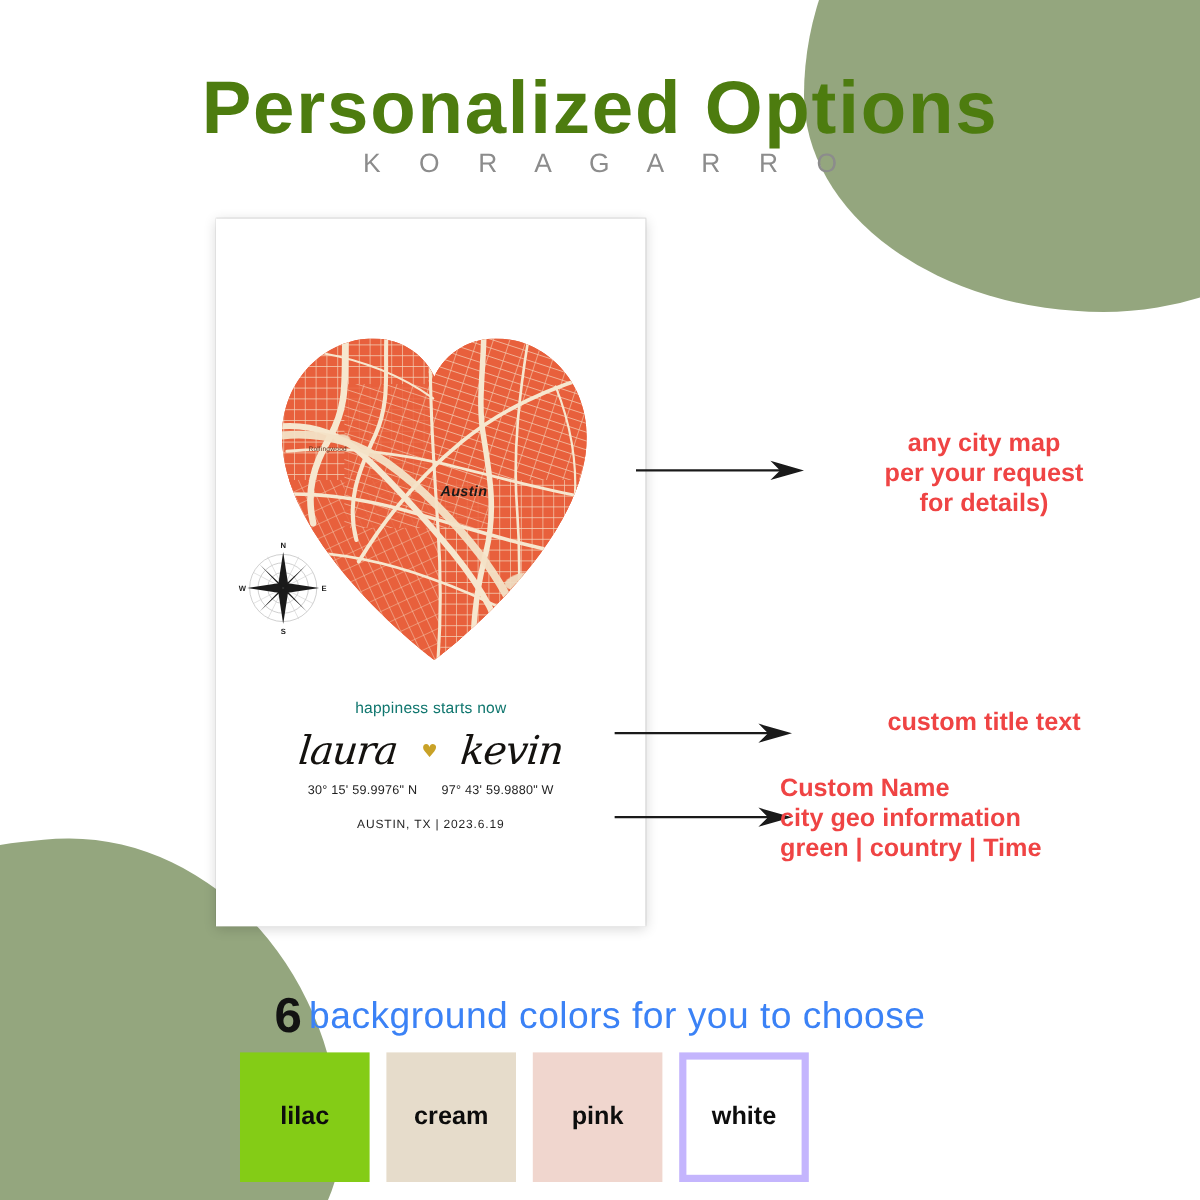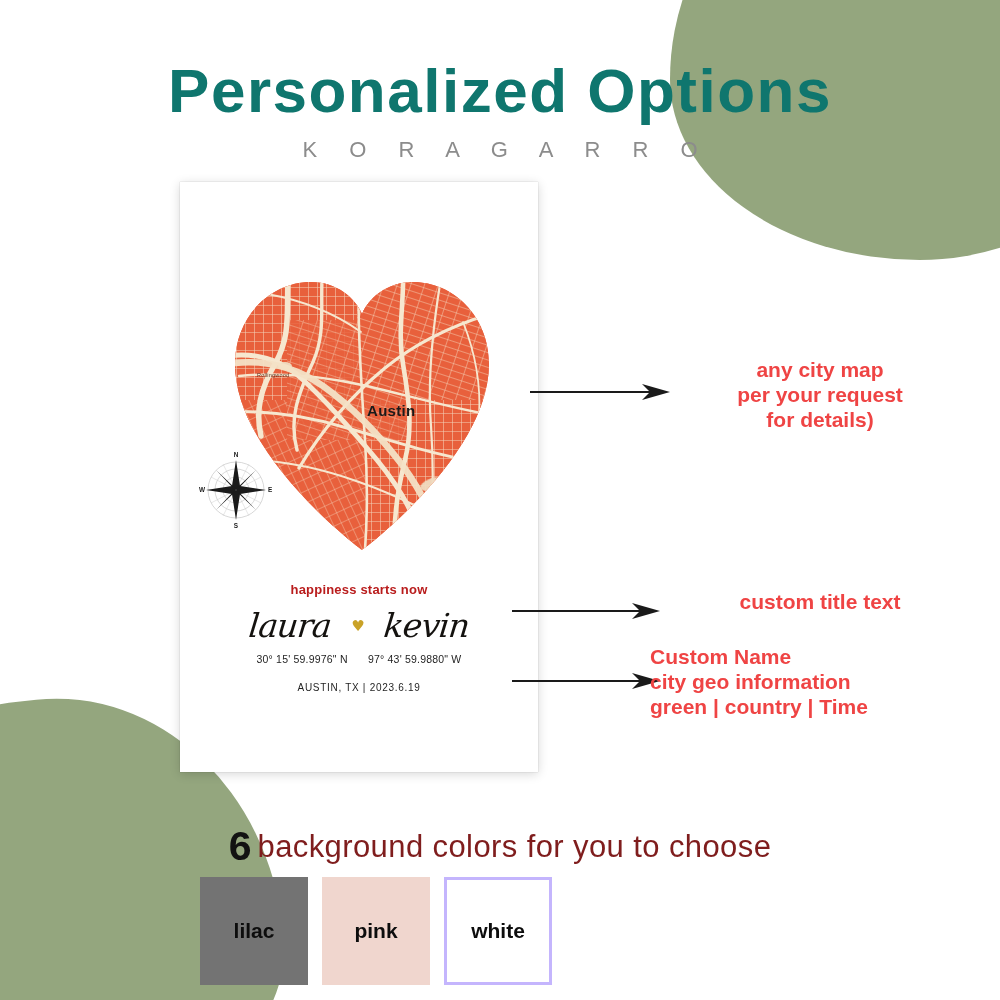--- a/index.html
+++ b/index.html
@@ -16,52 +16,52 @@
   .blob { position:absolute; z-index:0; }
   #blob-tr { top:-170px; right:-150px; width:480px; height:430px;
              background:#94a67e; border-radius:50% 50% 48% 52% / 58% 55% 45% 42%; }
   #blob-bl { bottom:-130px; left:-190px; width:470px; height:430px;
              background:#94a67e; border-radius:50% 48% 52% 50% / 46% 60% 40% 54%;
              transform:rotate(-6deg); }
 
   
   #header { position:absolute; top:58px; left:0; width:1000px; text-align:center; z-index:5; }
   #title {
-    font-size:62px; font-weight:bold; color:#0f766e;
+    font-size:62px; font-weight:bold; color:#4d7c0f;
     letter-spacing:1.5px; line-height:1.05; white-space:nowrap;
   }
   #subtitle {
-    margin-top:14px; font-size:22px; color:#8c8c8c;
+    font-size:22px; color:#8c8c8c;
     letter-spacing:13px; font-weight:400; white-space:nowrap;
     padding-left:13px;
   }
 
   
   #poster {
     position:absolute; left:180px; top:182px; width:358px; height:590px;
     background:#ffffff; z-index:4;
     box-shadow:0 2px 10px rgba(0,0,0,.16), 0 0 1px rgba(0,0,0,.25);
   }
   #map-area { position:absolute; left:0; top:78px; width:358px; height:310px; }
   #heart-wrap { position:absolute; left:47px; top:0; width:270px; height:290px; }
   #heart-wrap svg { display:block; width:270px; height:290px; }
   #city-label {
     position:absolute; left:140px; top:142px;
-    font-size:15px; color:#1a1a1a; font-weight:600; letter-spacing:.3px;
+    font-size:12px; color:#1a1a1a; font-weight:600; letter-spacing:.3px;font-style:italic;
   }
   #suburb-label {
     position:absolute; left:30px; top:112px;
     font-size:5.5px; color:#5c3020; letter-spacing:.2px;
   }
   #compass { position:absolute; left:15px; top:188px; width:82px; height:82px; }
   #compass svg { display:block; }
 
   
   #poster-text { position:absolute; left:0; top:400px; width:358px; text-align:center; }
-  #tagline { font-size:13px; color:#b91c1c; letter-spacing:.2px; font-weight:700; }
+  #tagline { font-size:13px; color:#0f766e; letter-spacing:.2px; font-weight:400; }
   #names {
     margin-top:11px; font-family:"DejaVu Serif", serif;
     font-style:italic; font-size:33px; color:#14120f;
     display:flex; align-items:center; justify-content:center; gap:20px;
     letter-spacing:-1px; line-height:1.1;
   }
   #names .n { display:inline-block; transform:skewX(-6deg); }
   #heart-glyph { color:#c9a227; font-size:15px; font-style:normal; transform:none; }
   #coords {
     margin-top:9px; font-size:10.5px; color:#1f1f1f; letter-spacing:.2px;
@@ -82,31 +82,31 @@
   #arrow-title { left:512px; top:600px; }
   #arrow-name  { left:512px; top:670px; }
 
   
   #swatch-head {
     position:absolute; left:0; top:823px; width:1000px; text-align:center; z-index:5;
     white-space:nowrap;
   }
   #swatch-count { font-size:41px; color:#121212; font-weight:bold; vertical-align:-3px; }
   #swatch-head-text {
-    font-size:31px; color:#7f1d1d; font-weight:400; letter-spacing:.4px; padding-left:6px;margin-top:16px;
+    font-size:31px; color:#3b82f6; font-weight:400; letter-spacing:.4px; padding-left:6px;margin-top:16px;
   }
   #swatches {
     position:absolute; left:200px; top:877px; width:736px; height:110px; z-index:5;
     display:flex; gap:14px;
   }
   .swatch {
     width:108px; height:108px; display:flex; align-items:center; justify-content:center;
     text-align:center; font-size:21px; font-weight:bold; color:#0d0d0d; line-height:1.12;
   }
-  .swatch.bordered { border:3px solid #c4b5fd; }
+  .swatch.bordered { border:6px solid #c4b5fd; }
 </style>
 </head>
 <body>
 
 <div id="stage">
 
   <div class="blob" id="blob-tr" style="background: rgb(148, 166, 126);"></div>
   <div class="blob" id="blob-bl" style="background: rgb(148, 166, 126);"></div>
 
   <div id="header">
@@ -252,22 +252,25 @@
   <div class="ann" id="ann-name">
     <div class="ann-line">Custom Name</div>
     <div class="ann-line">city geo information</div>
     <div class="ann-line">green | country  |  Time</div>
   </div>
 
   <div id="swatch-head">
     <span id="swatch-count">6</span><span id="swatch-head-text">background  colors for you to choose</span>
   </div>
   <div id="swatches">
-      <div class="swatch" style="background: #737373;">
+      <div class="swatch" style="background: #84cc16;">
         <span>lilac</span>
+      </div>
+      <div class="swatch" style="background: rgb(230, 220, 203);">
+        <span>cream</span>
       </div>
       <div class="swatch" style="background: rgb(240, 214, 206);">
         <span>pink</span>
       </div>
       <div class="swatch bordered" style="background: rgb(255, 255, 255);">
         <span>white</span>
       </div>
     </div>
 
 </div>

